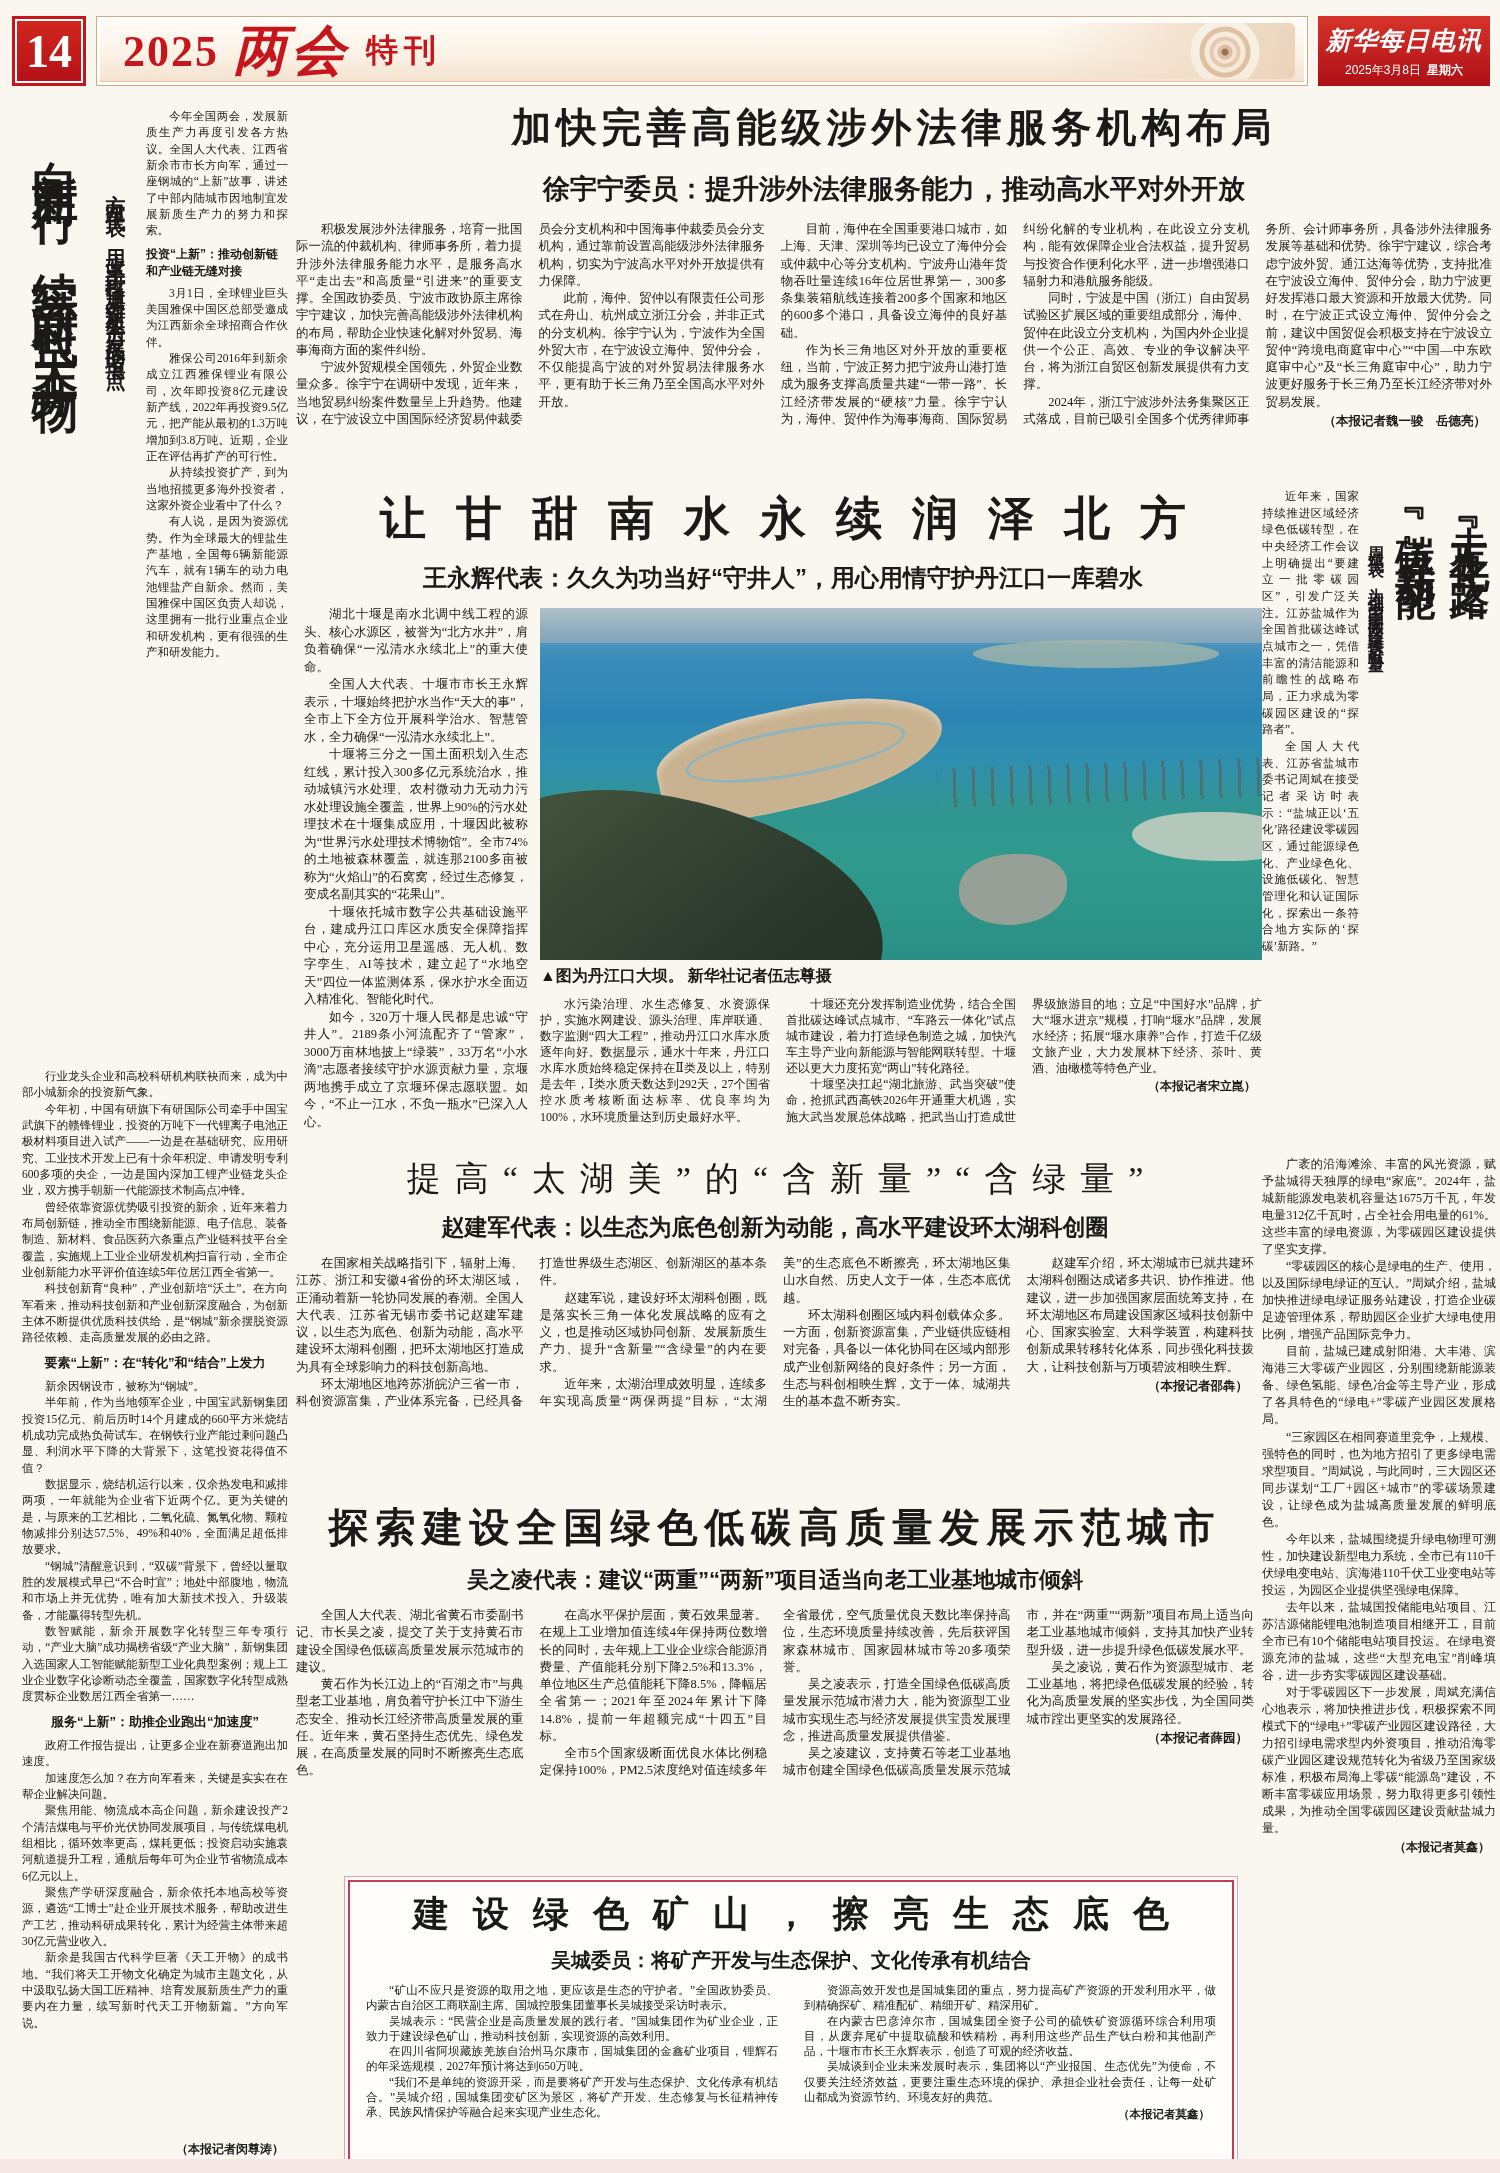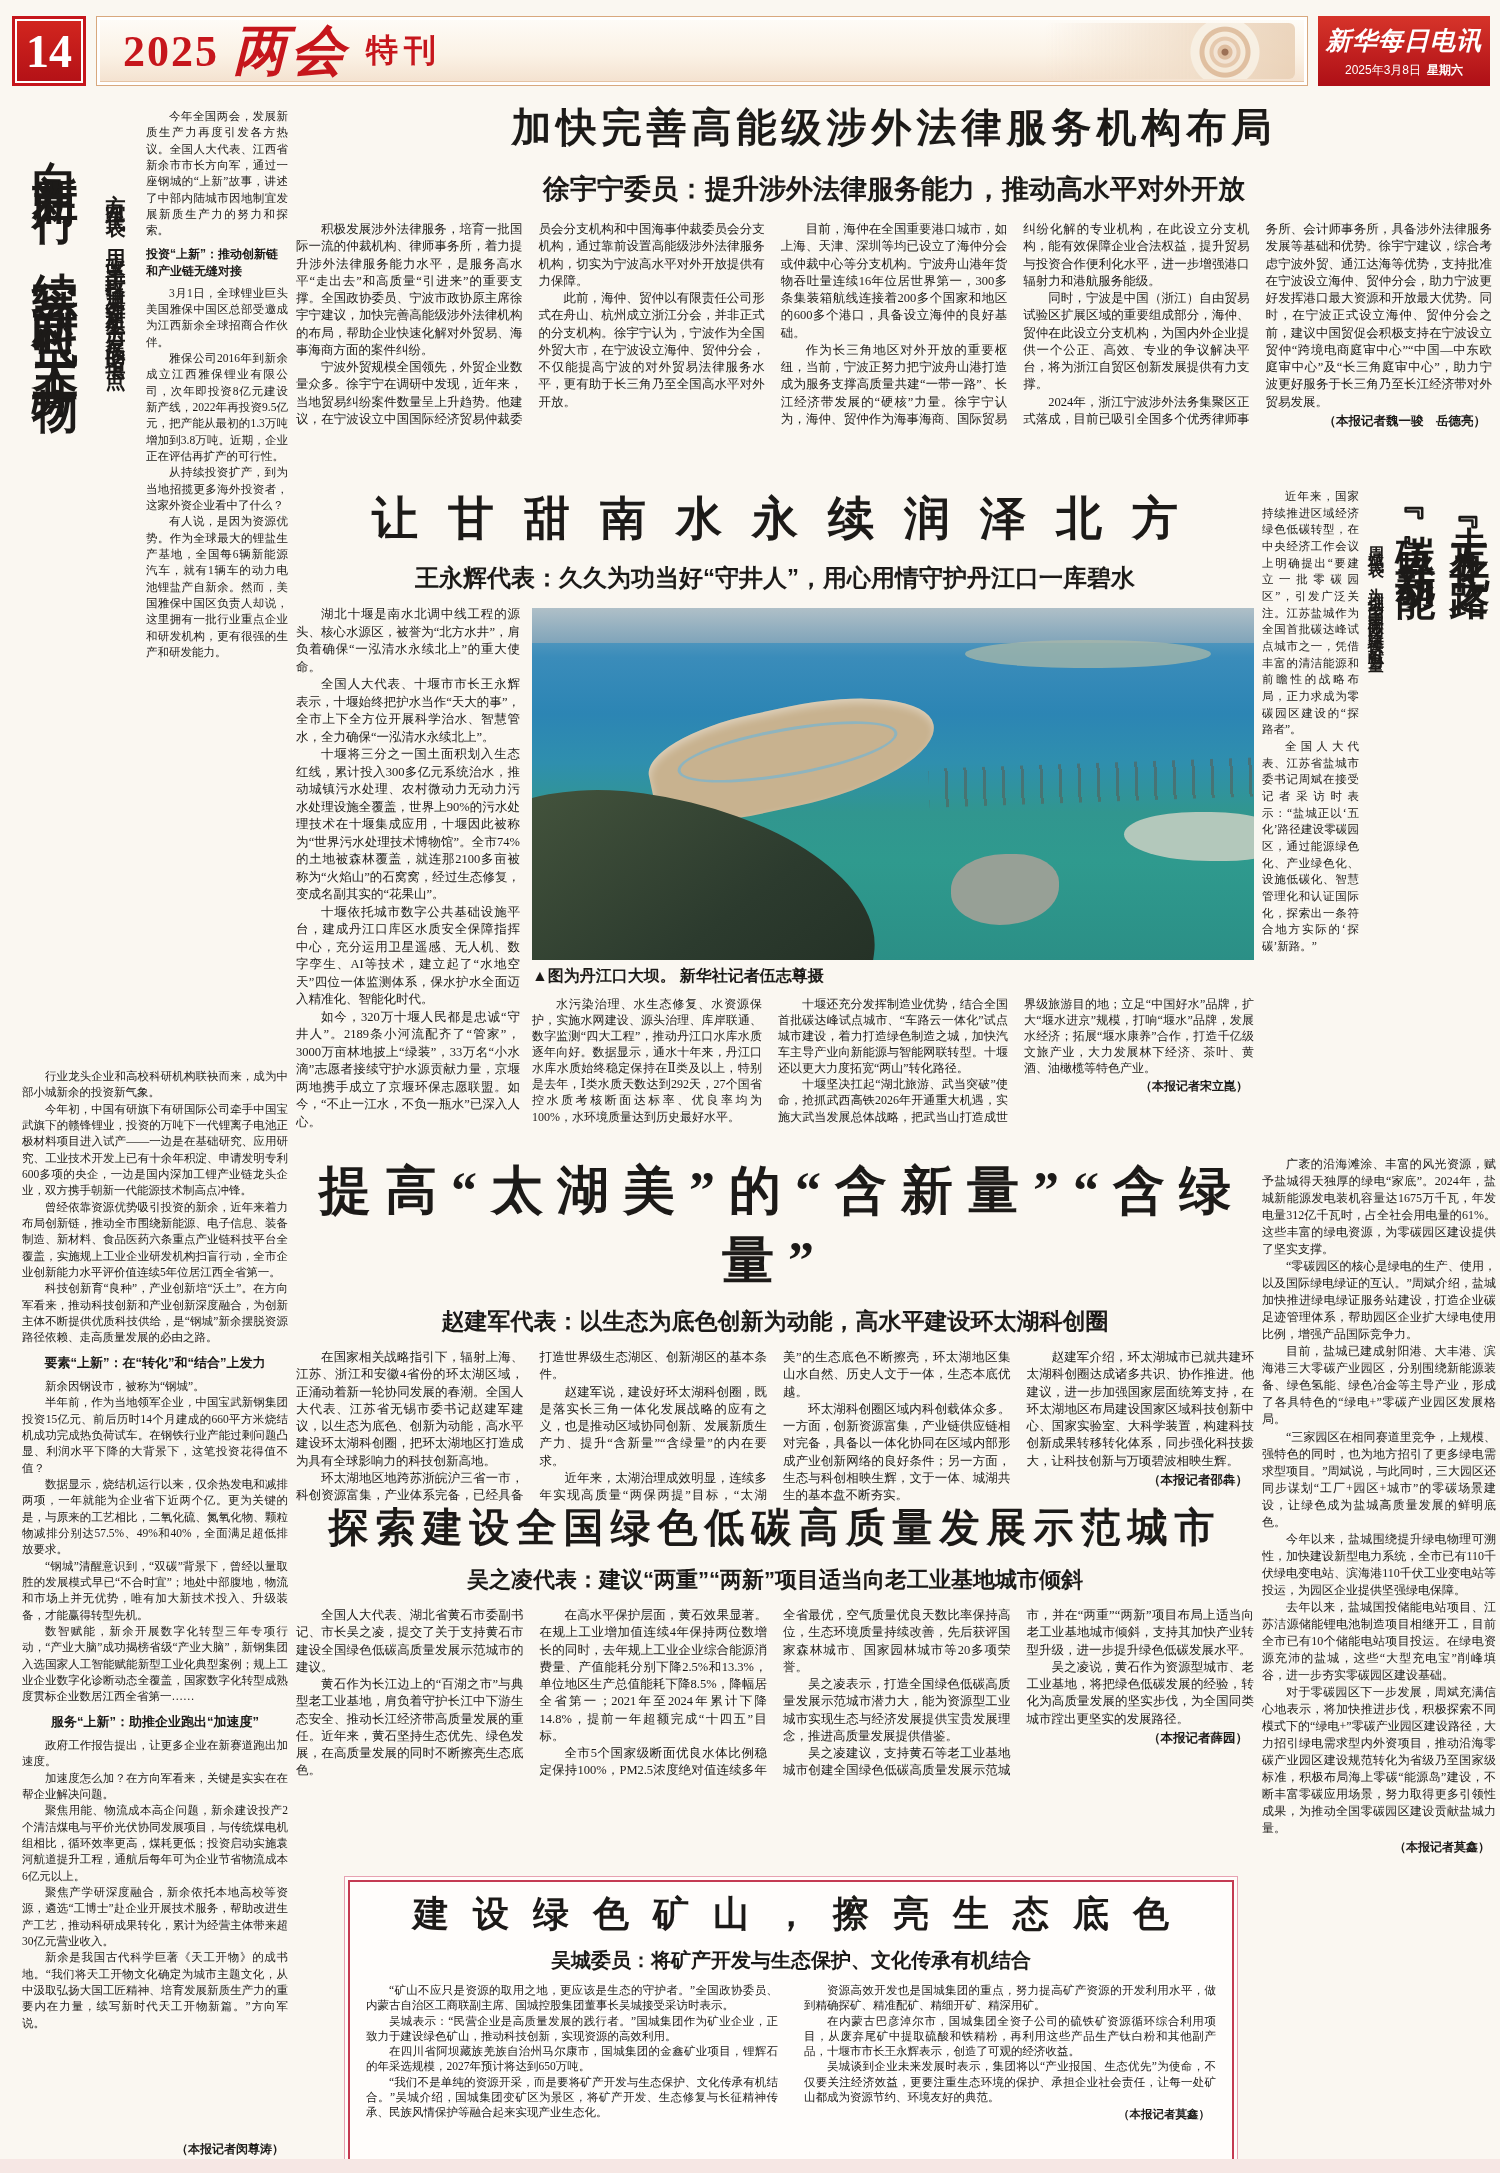--- a/index.html
+++ b/index.html
@@ -54,21 +54,21 @@
 
   
   #law-art{position:absolute;left:296px;top:100px;width:1196px;}
   .a-headline{font-size:40px;font-weight:900;text-align:center;letter-spacing:5px;
               font-family:"Liberation Sans","DejaVu Sans",sans-serif;}
   .a-sub{font-size:27px;margin-top:16px;}
   .a-body{margin-top:14px;height:214px;overflow:hidden;column-count:5;column-gap:16px;
           font-size:12.5px;line-height:1.38;}
 
   
-  #water-art{position:absolute;left:296px;top:488px;width:958px;}
+  #water-art{position:absolute;left:304px;top:488px;width:958px;}
   .b-headline{font-size:46px;font-weight:900;text-align:center;letter-spacing:30px;text-indent:30px;}
   .b-byline{font-size:24px;margin-top:12px;}
   .b-content{position:relative;height:548px;margin-top:12px;}
   .b-left{position:absolute;left:0;top:0;width:224px;height:548px;overflow:hidden;font-size:12.5px;line-height:1.4;}
   .b-photo{position:absolute;left:236px;top:2px;width:722px;height:352px;overflow:hidden;
            background:linear-gradient(180deg,#8fb3c6 0%,#5e9dc0 6%,#3a8cba 14%,#2c85b4 30%,
                       #2f8fae 44%,#31968f 58%,#2f9a8e 72%,#2b8f86 100%);}
   .ph-city{position:absolute;left:0;top:0;width:100%;height:10%;
            background:linear-gradient(180deg,#b3c1c8,#86a6b9);opacity:.9;}
   .ph-far-island{position:absolute;left:60%;top:9%;width:34%;height:8%;background:#aab8a8;
@@ -87,21 +87,21 @@
               border-radius:50% 40% 55% 45%;}
   .ph-shore-right{position:absolute;right:-4%;top:58%;width:22%;height:14%;background:#c2cdc0;
                   border-radius:50% 50% 40% 60%;opacity:.9;}
   .b-caption{position:absolute;left:236px;top:360px;width:722px;text-align:left;font-size:16px;font-weight:bold;}
   .b-caption b{font-family:"Liberation Sans","DejaVu Sans",sans-serif;}
   .b-lower{position:absolute;left:236px;top:390px;width:722px;height:158px;overflow:hidden;
            column-count:3;column-gap:16px;font-size:12px;line-height:1.34;}
 
   
   #taihu-art{position:absolute;left:296px;top:1156px;width:958px;}
-  .c-headline{font-size:52px;font-weight:700;text-align:center;letter-spacing:14px;text-indent:14px;}
+  .c-headline{font-size:34px;font-weight:400;text-align:center;letter-spacing:14px;text-indent:14px;}
   .c-byline{font-size:23px;margin-top:10px;}
   .c-body{margin-top:12px;height:216px;overflow:hidden;column-count:4;column-gap:16px;
           font-size:12.5px;line-height:1.38;}
 
   
   #green-art{position:absolute;left:296px;top:1500px;width:958px;}
   .d-headline{font-size:40px;font-weight:900;text-align:center;letter-spacing:7px;}
   .d-byline{font-size:22px;margin-top:10px;}
   .d-body{margin-top:12px;height:238px;overflow:hidden;column-count:4;column-gap:16px;
           font-size:12.5px;line-height:1.38;}

